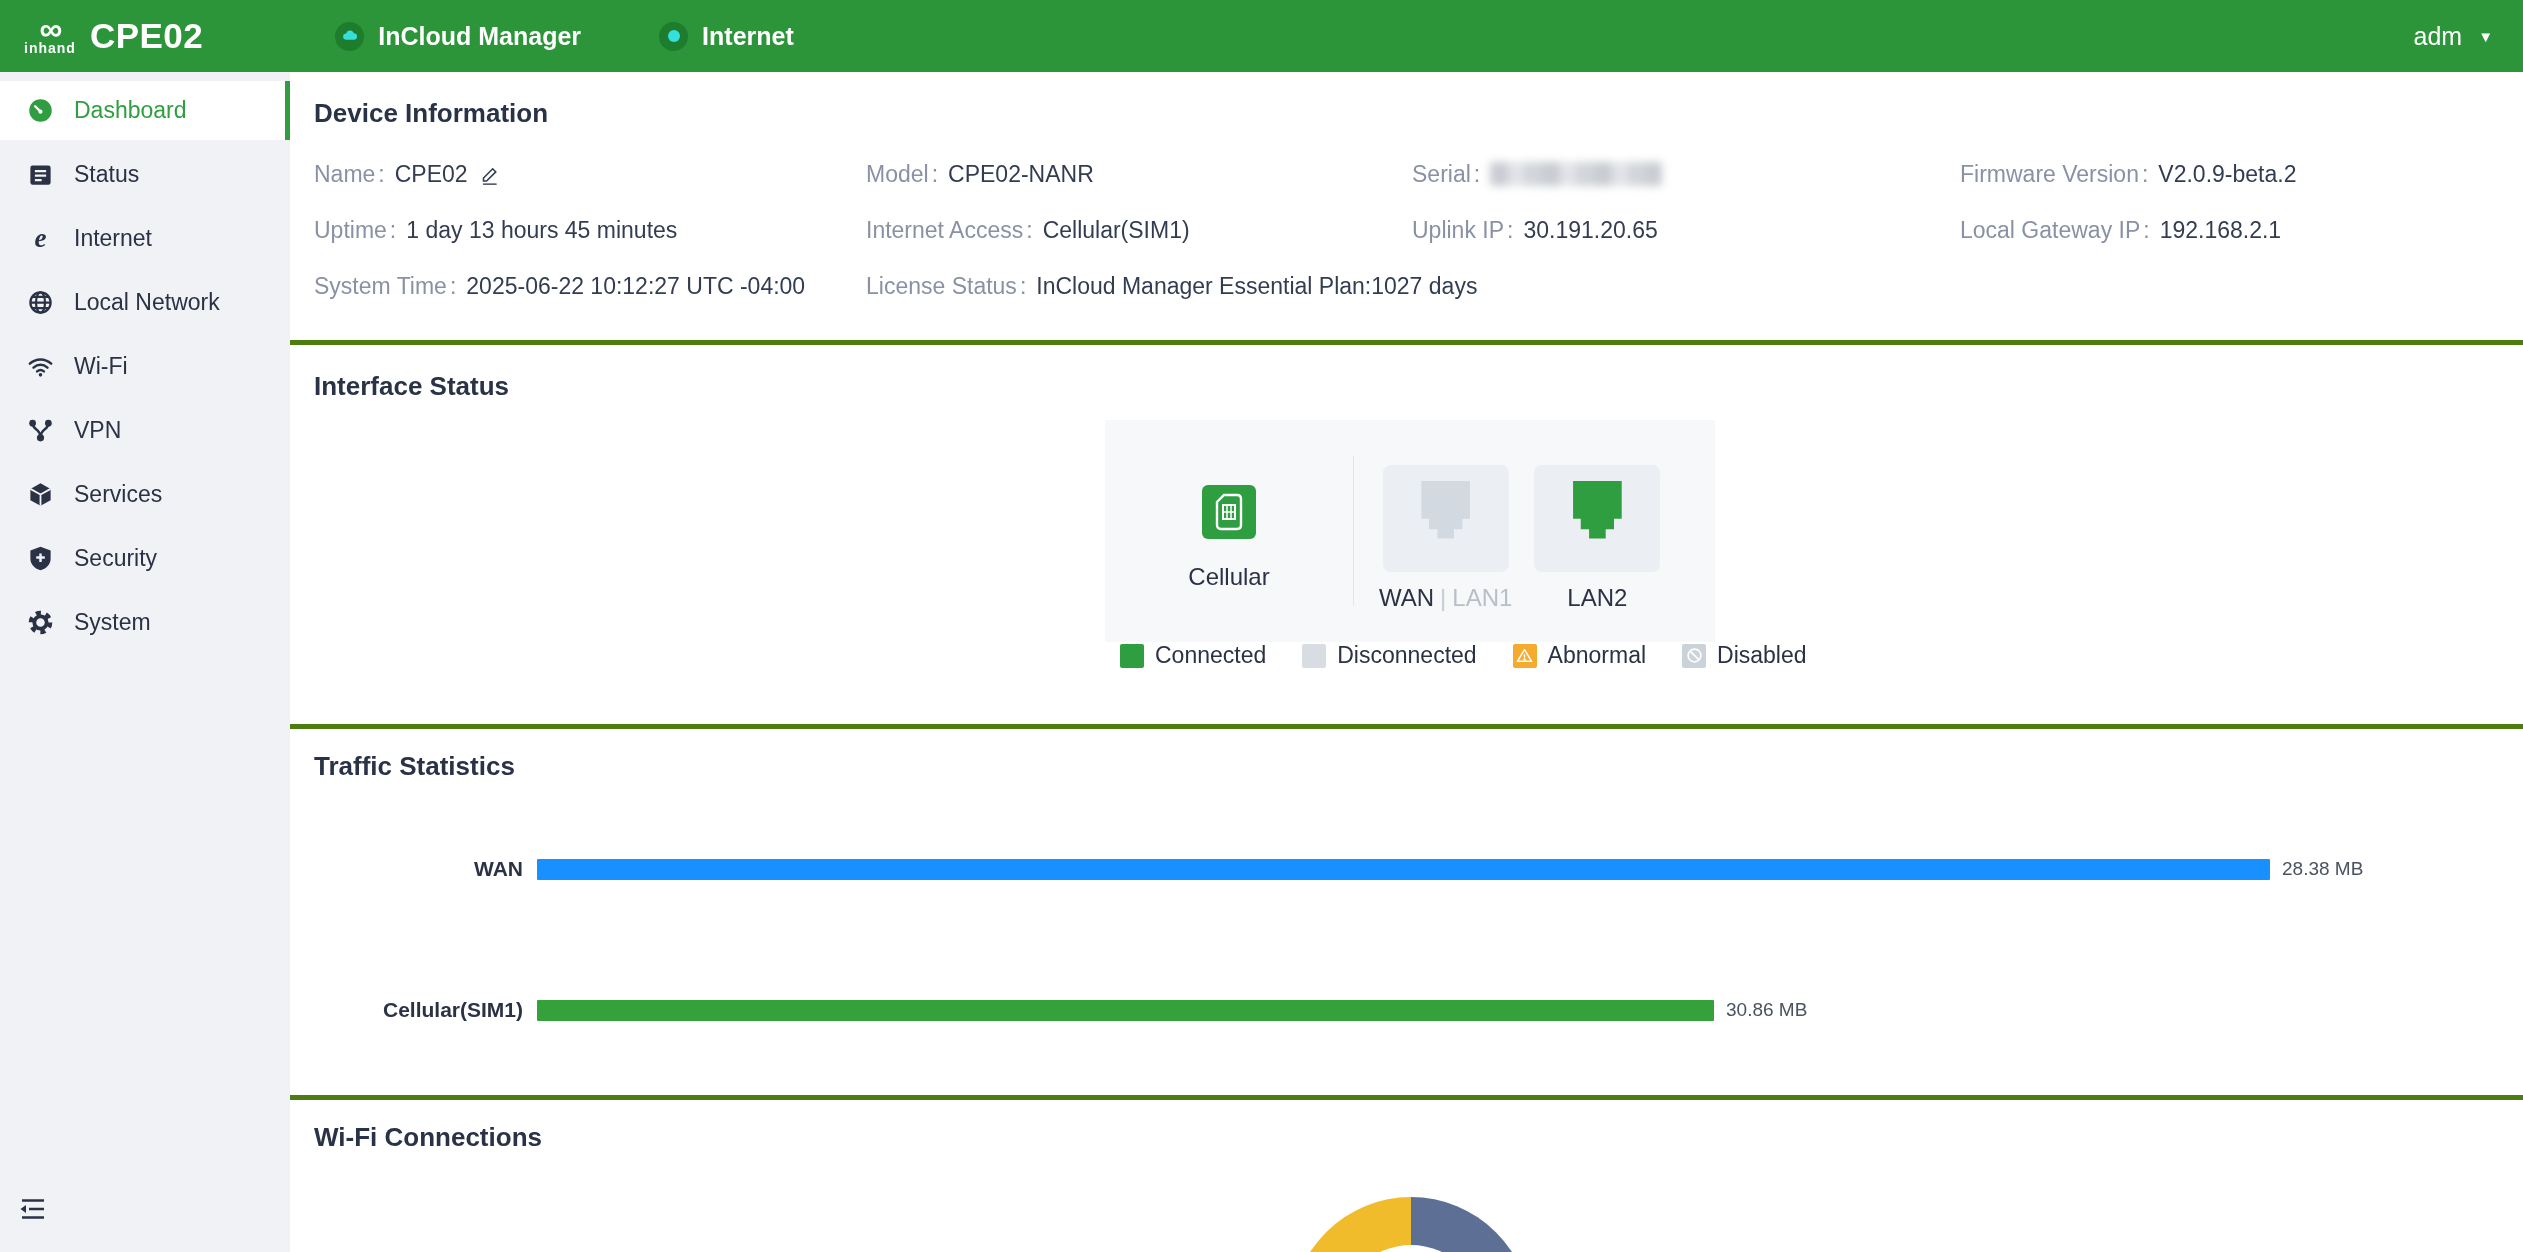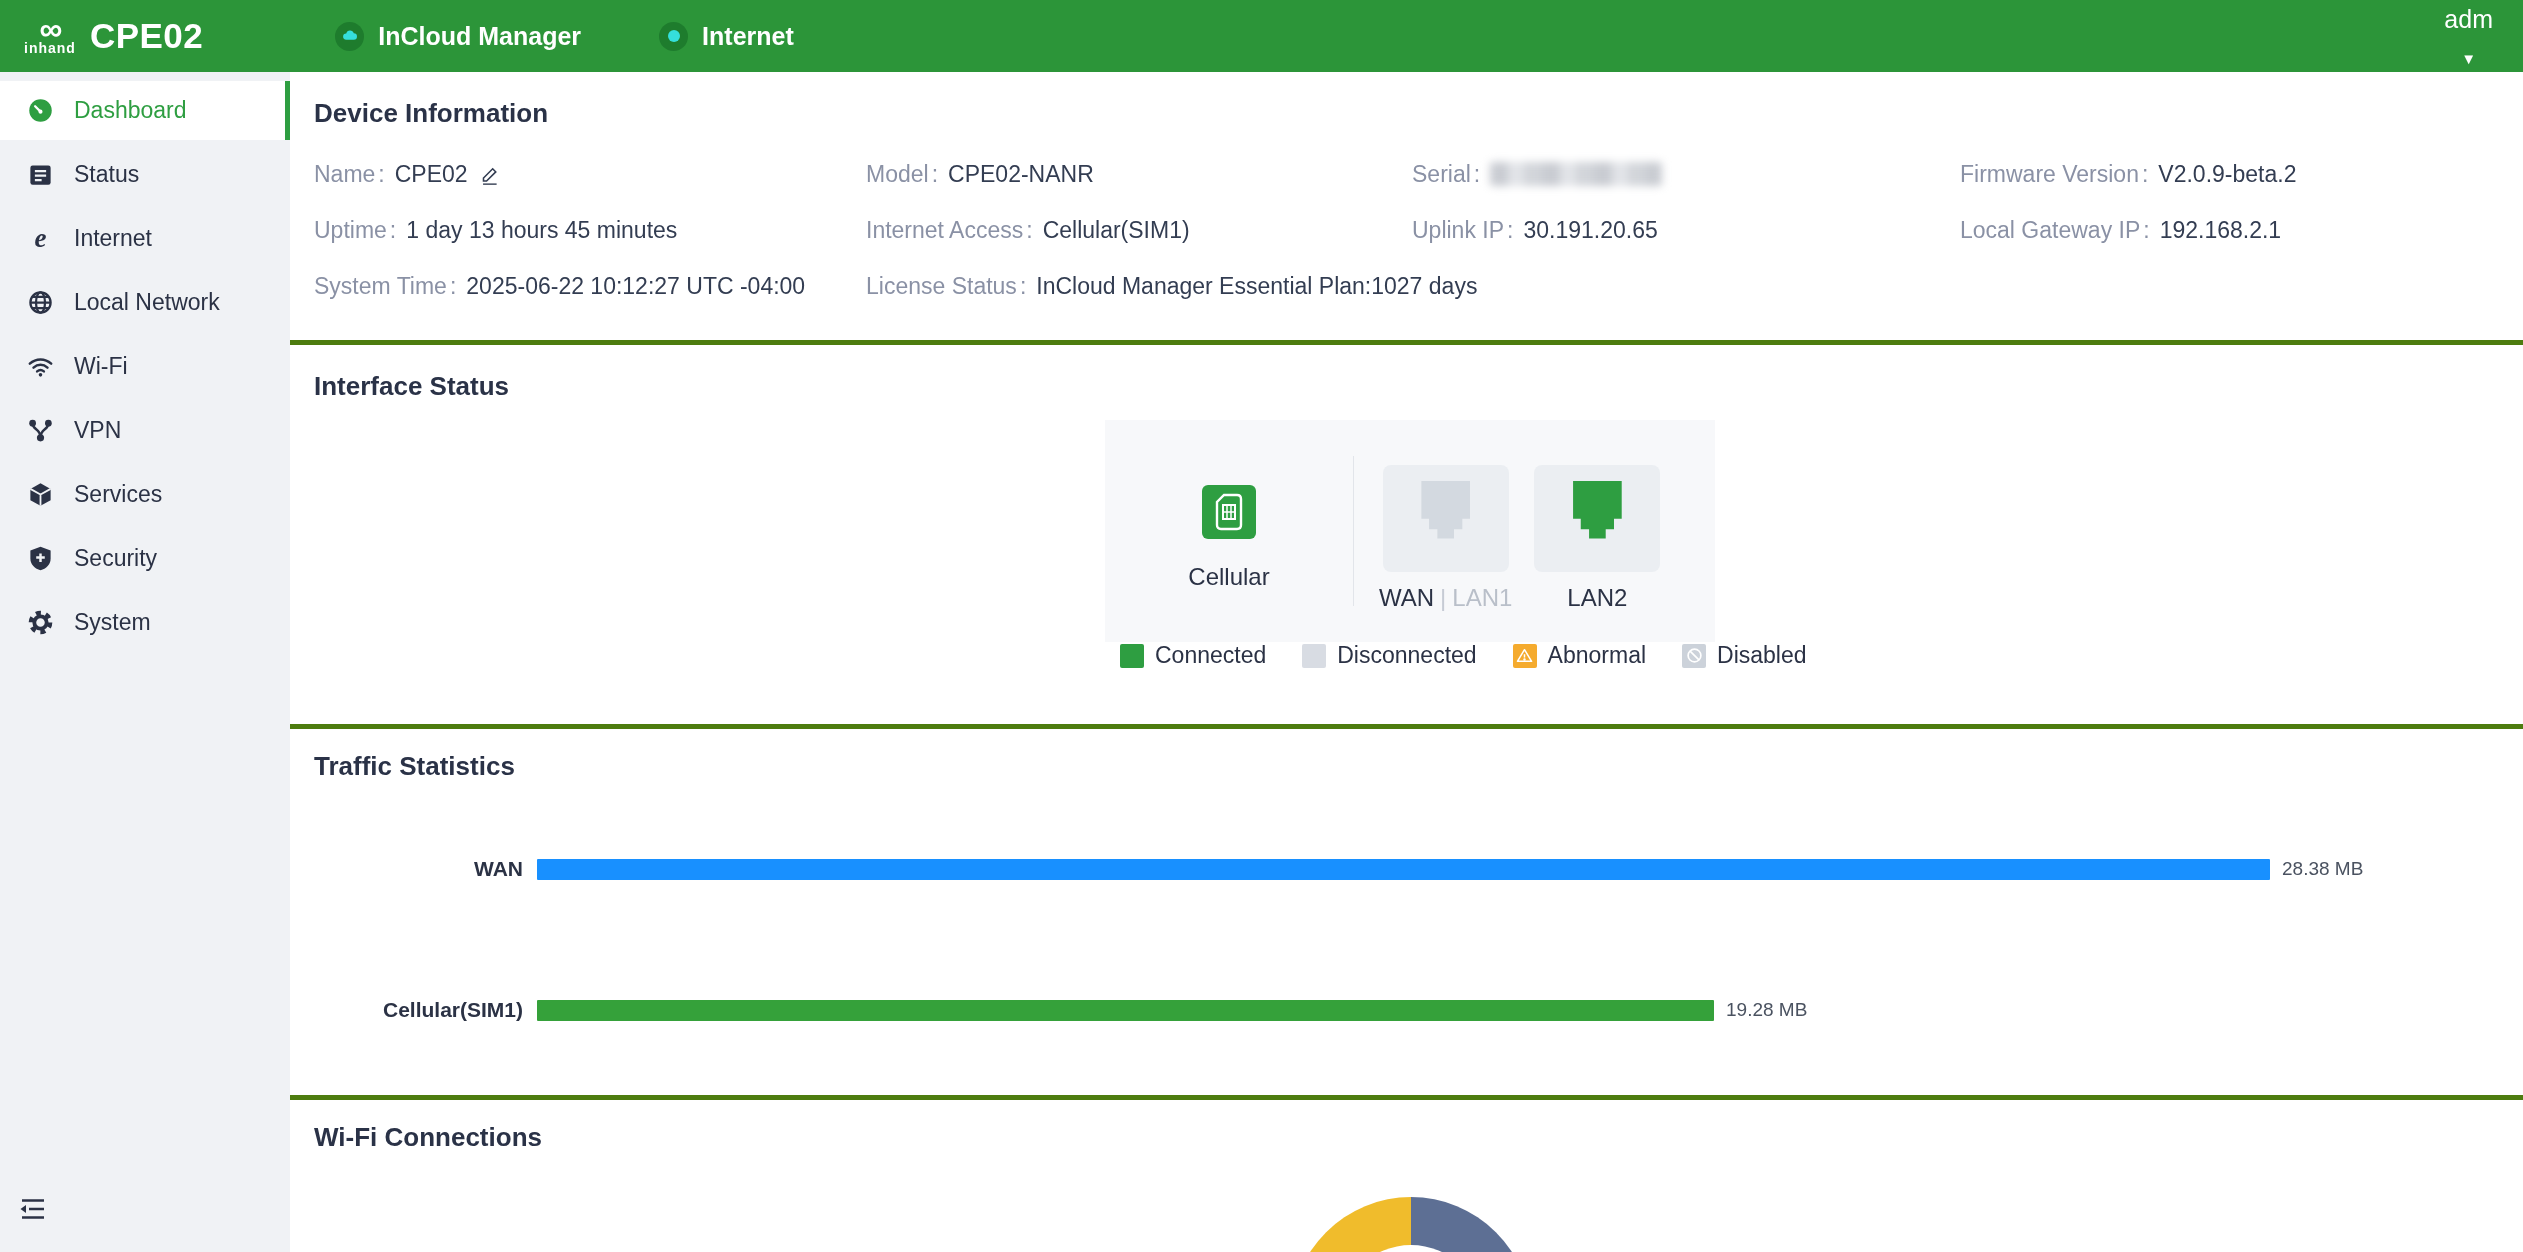--- a/index.html
+++ b/index.html
@@ -11,21 +11,21 @@
   .logo-mark { display:flex; flex-direction:column; align-items:center; line-height:1; }
   .logo-mark .knot { font-size:32px; font-weight:700; letter-spacing:-2px; line-height:.75; }
   .logo-mark .word { font-size:14px; font-weight:600; letter-spacing:1px; }
   .app-title { font-size:35px; font-weight:600; letter-spacing:.5px; }
   .hdr-nav { display:flex; align-items:center; gap:78px; margin-left:132px; }
   .hdr-item { display:flex; align-items:center; gap:14px; cursor:pointer; }
   .hdr-item .badge { width:29px; height:29px; border-radius:50%; background:#1e7c2d;
     display:flex; align-items:center; justify-content:center; }
   .hdr-item .label { font-size:25px; font-weight:700; }
   .hdr-user { margin-left:auto; margin-right:30px; display:flex; align-items:center; gap:16px;
-    font-size:25px; cursor:pointer;flex-direction:column; }
+    font-size:25px; cursor:pointer; }
   .caret { font-size:15px; }
   
   .app { display:flex; height:1180px; }
   .sidebar { width:290px; background:#f0f2f5; position:relative; flex-shrink:0; padding-top:4px; }
   .side-item { height:59px; margin:5px 0; display:flex; align-items:center; gap:20px;
     padding-left:27px; font-size:23px; color:#2b3245; cursor:pointer; }
   .side-item svg, .side-item .glyph { width:27px; height:27px; flex-shrink:0; }
   .side-item.active { background:#fff; color:#2e9e41; border-right:5px solid #2e9e41; }
   .ie-glyph { font-family:"Liberation Serif", serif; font-style:italic; font-weight:800;
     font-size:27px; line-height:27px; text-align:center; }
@@ -311,21 +311,21 @@
     <div class="sec sec-traffic">
       <div class="sec-title">Traffic Statistics</div>
       <div class="t-row">
         <div class="t-label">WAN</div>
         <div class="t-bar" style="width: 1733px; background: rgb(24, 144, 255);"></div>
         <div class="t-val">28.38 MB</div>
       </div>
       <div class="t-row">
         <div class="t-label">Cellular(SIM1)</div>
         <div class="t-bar" style="width: 1177px; background: rgb(53, 161, 58);"></div>
-        <div class="t-val">19.28 MB</div>
+        <div class="t-val">30.86 MB</div>
       </div>
     </div>
 
     <div class="sec sec-wifi">
       <div class="sec-title">Wi-Fi Connections</div>
       <div class="donut" style="background: conic-gradient(rgb(93, 111, 148) 0deg, rgb(93, 111, 148) 180deg, rgb(240, 188, 44) 180deg, rgb(240, 188, 44) 360deg);"></div>
     </div>
 
   </div>
 </div>

